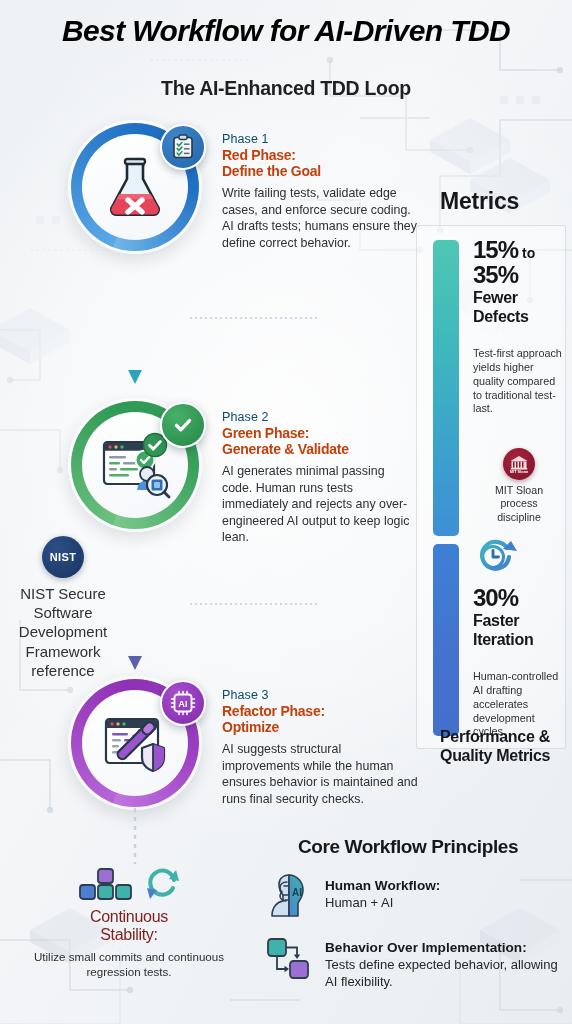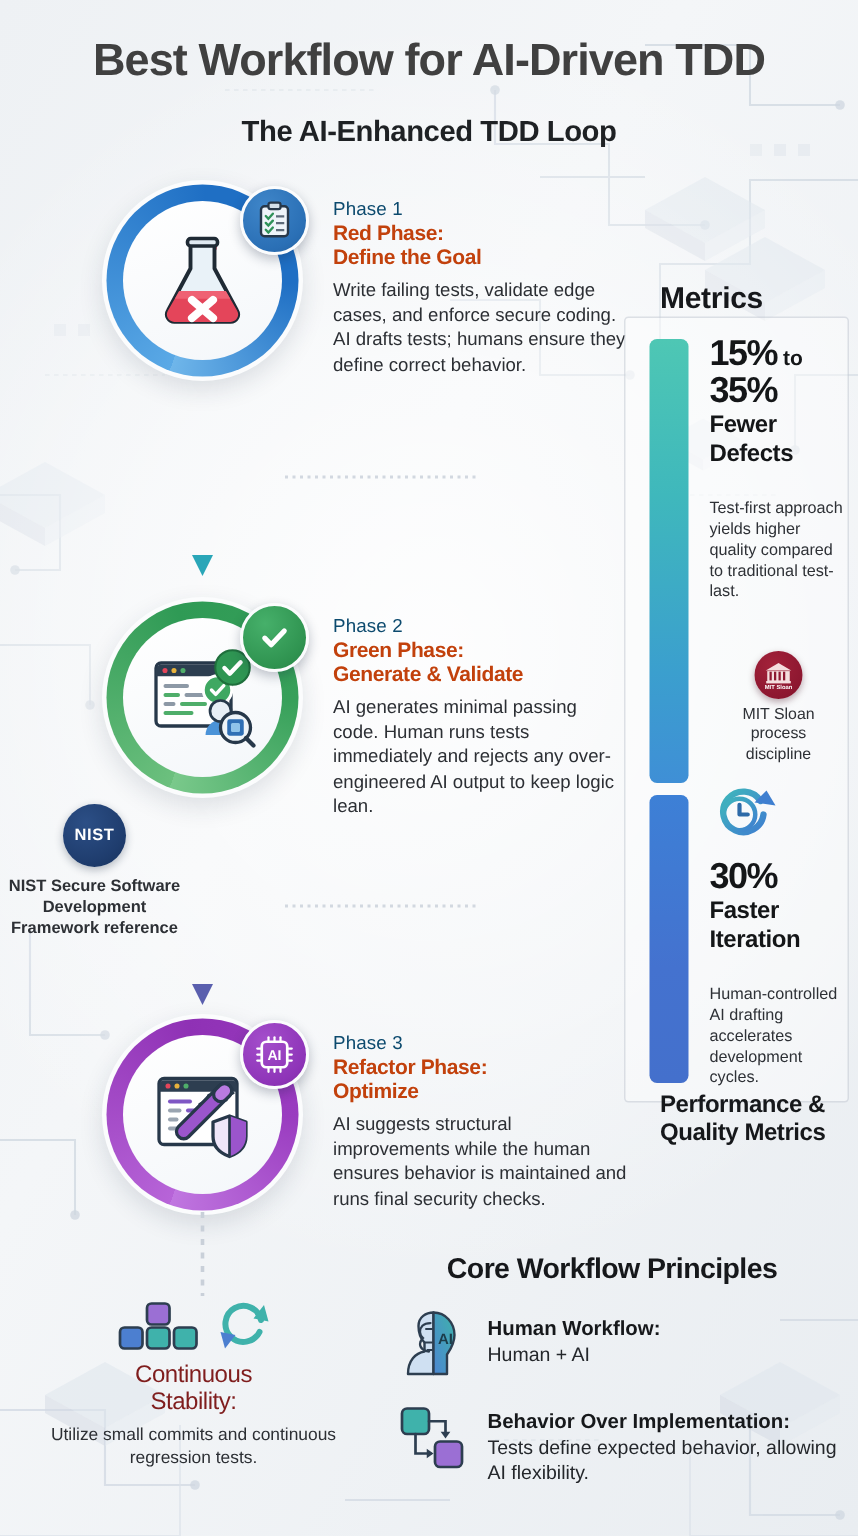--- a/index.html
+++ b/index.html
@@ -19,24 +19,25 @@
   #bg-vignette{
     position:absolute; inset:0; z-index:1; pointer-events:none;
     background:
       radial-gradient(ellipse 90% 55% at 50% 42%, rgba(255,255,255,.85) 0%, rgba(255,255,255,.40) 45%, rgba(255,255,255,0) 75%);
   }
 
   #root { position:relative; z-index:2; width:572px; height:1024px; }
 
   
   .h-title{
-    position:absolute; left:0; right:0; top:24px;
+    position:absolute; left:0; right:0; top:14px;
     text-align:center;
     font-size:30px; font-weight:bold; letter-spacing:-.6px;
-    color:#404040;
+    color:#000000;
+    font-style:italic;
   }
   .h-sub{
     position:absolute; left:0; right:0; top:77px;
     text-align:center;
     font-size:19.5px; font-weight:bold; letter-spacing:-.3px;
     color:#1e2124;
   }
 
   
   .phase{ position:absolute; left:0; width:420px; height:150px; }
@@ -74,29 +75,29 @@
 
   
   #nist{ position:absolute; left:4px; top:536px; width:118px; text-align:center; }
   #nist .dot{
     width:42px; height:42px; border-radius:50%;
     background:radial-gradient(circle at 36% 30%, #2c4f86 0%, #1f3d6e 65%, #17315b 100%);
     margin:0 auto 6px; display:flex; align-items:center; justify-content:center;
     color:#fff; font-size:11px; font-weight:bold; letter-spacing:.4px;
     box-shadow:0 2px 6px rgba(20,35,60,.3);
   }
-  #nist .cap{ font-size:11px; line-height:1.28; color:#2d3035;font-weight:bold; }
+  #nist .cap{ font-size:15px; line-height:1.28; color:#2d3035; }
 
   
   #metrics{
     position:absolute; left:416px; top:188px; width:150px; height:568px;
   }
   .m-title{
-    font-size:20px; font-weight:bold; color:#16181b; letter-spacing:-.2px;
-    margin-left:24px; 
+    font-size:23px; font-weight:bold; color:#16181b; letter-spacing:-.2px;
+    margin-left:24px; margin-bottom:10px;
   }
   .m-card{
     position:relative; height:524px; width:150px;
     background:rgba(255,255,255,.40);
     border:1px solid rgba(150,160,175,.30);
     border-radius:3px;
   }
   .m-bar{
     position:absolute; left:16px; width:26px; border-radius:5px;
   }

